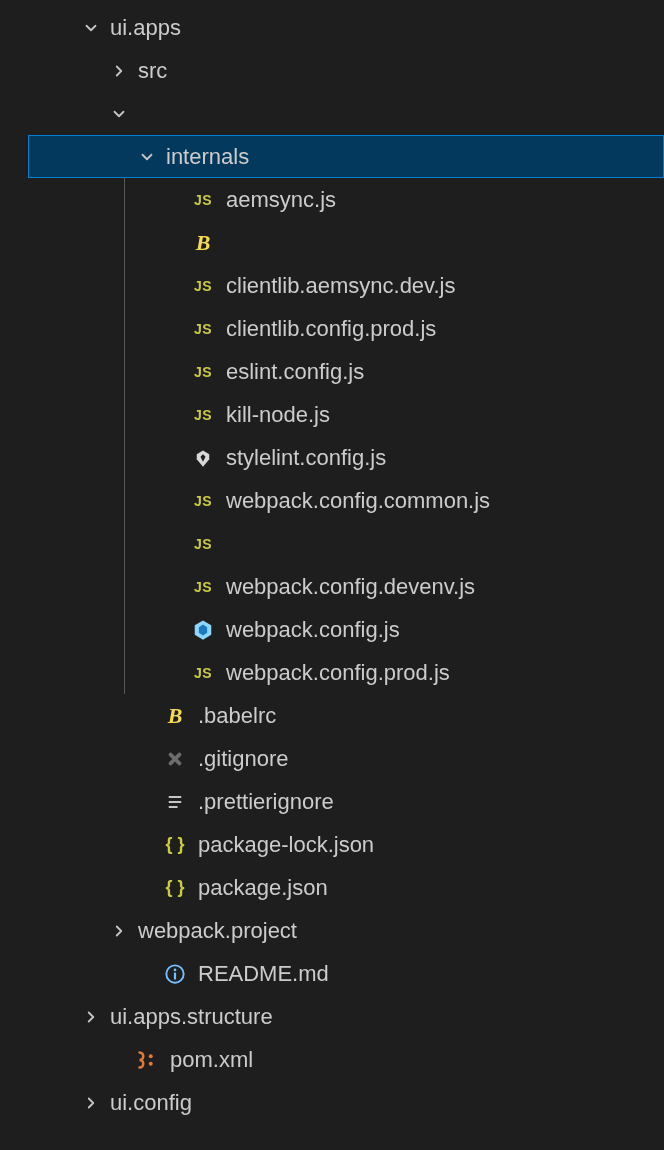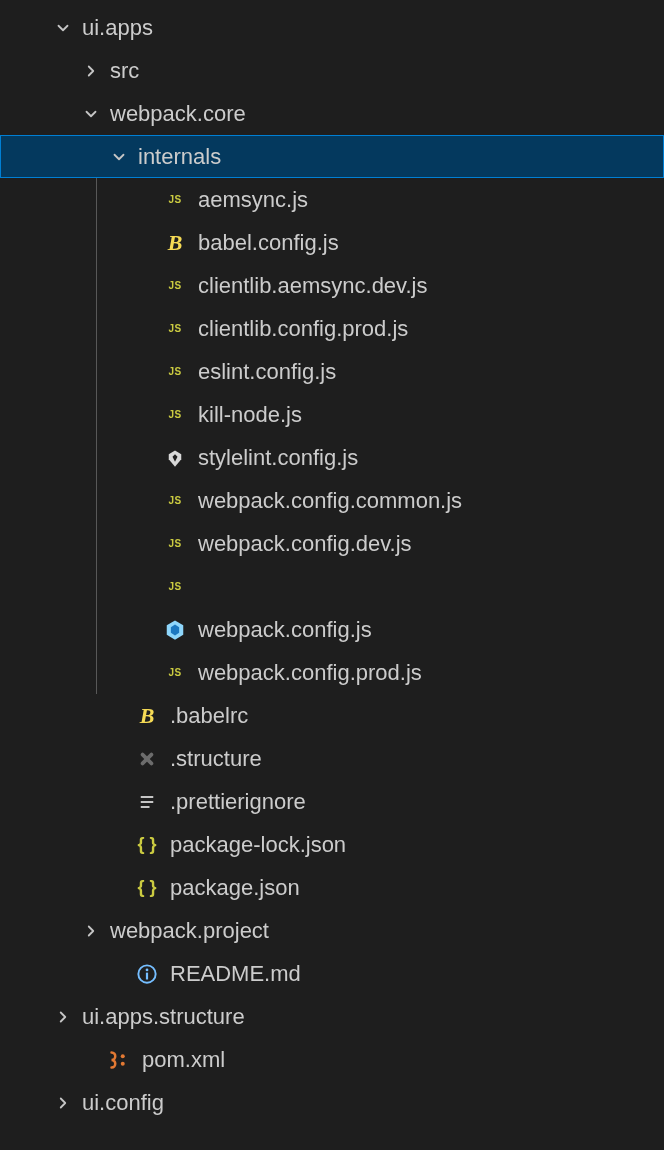--- a/index.html
+++ b/index.html
@@ -40,24 +40,24 @@
   .twisty.none { visibility: hidden; }
   .icon {
     width: 26px; height: 26px;
     display: inline-flex; align-items: center; justify-content: center;
     flex: 0 0 auto;
     margin-right: 10px;
     font-size: 16px;
     font-weight: 700;
   }
   .label { color: #cccccc; }
-  .rel { position: relative; }
+  .rel { position: relative; padding-left: 28px; }
 
   
-  .ic-js { color: #cbcb41; font-family: Arial, sans-serif; font-weight: 700; font-size: 10px; letter-spacing: 0.5px;}
+  .ic-js { color: #cbcb41; font-family: Arial, sans-serif; font-weight: 700; font-size: 14px; letter-spacing: 0.5px;}
   .ic-babel { color: #f5da55; font-style: italic; font-family: Georgia, serif; font-size: 22px; font-weight: 600;}
   .ic-json { color: #cbcb41; font-weight: 700; font-size: 18px;}
   .ic-info { color: #75beff; }
   .ic-xml { color: #e37933; }
   .ic-git { color: #6c6c6c; }
   .ic-lines { color: #c5c5c5; }
   .ic-stylelint { color: #d8d8d8; }
   .ic-webpack { color: #8ed6fb; }
 </style>
 </head>
@@ -85,21 +85,20 @@
       <span class="label">src</span>
     </div>
     <div class="row">
       <span class="indent" style="width: 78px;"></span>
       <span class="twisty">
         <svg width="18" height="18" viewBox="0 0 16 16">
           <path transform="rotate(0 8 8)" d="M4 6 L8 10 L12 6" stroke="#c5c5c5" stroke-width="1.6" fill="none" stroke-linecap="round" stroke-linejoin="round"></path>
         </svg>
       </span>
       <span style="width: 4px; display: inline-block;"></span>
-      <span class="label">webpack.core</span>
     </div>
     <div class="row selected">
       <span class="indent" style="width: 106px;"></span>
       <span class="twisty">
         <svg width="18" height="18" viewBox="0 0 16 16">
           <path transform="rotate(0 8 8)" d="M4 6 L8 10 L12 6" stroke="#c5c5c5" stroke-width="1.6" fill="none" stroke-linecap="round" stroke-linejoin="round"></path>
         </svg>
       </span>
       <span style="width: 4px; display: inline-block;"></span>
       <span class="label">internals</span>
@@ -109,21 +108,20 @@
       <span style="position: absolute; left: 96px; width: 1px; height: 43px; background: rgb(88, 88, 88);"></span>
       <span class="twisty none"></span>
       <span class="icon ic-js">JS</span>
       <span class="label">aemsync.js</span>
     </div>
     <div class="row" style="position: relative;">
       <span class="indent" style="width: 134px;"></span>
       <span style="position: absolute; left: 96px; width: 1px; height: 43px; background: rgb(88, 88, 88);"></span>
       <span class="twisty none"></span>
       <span class="icon ic-babel">B</span>
-      <span class="label">babel.config.js</span>
     </div>
     <div class="row" style="position: relative;">
       <span class="indent" style="width: 134px;"></span>
       <span style="position: absolute; left: 96px; width: 1px; height: 43px; background: rgb(88, 88, 88);"></span>
       <span class="twisty none"></span>
       <span class="icon ic-js">JS</span>
       <span class="label">clientlib.aemsync.dev.js</span>
     </div>
     <div class="row" style="position: relative;">
       <span class="indent" style="width: 134px;"></span>
@@ -163,27 +161,27 @@
       <span style="position: absolute; left: 96px; width: 1px; height: 43px; background: rgb(88, 88, 88);"></span>
       <span class="twisty none"></span>
       <span class="icon ic-js">JS</span>
       <span class="label">webpack.config.common.js</span>
     </div>
     <div class="row" style="position: relative;">
       <span class="indent" style="width: 134px;"></span>
       <span style="position: absolute; left: 96px; width: 1px; height: 43px; background: rgb(88, 88, 88);"></span>
       <span class="twisty none"></span>
       <span class="icon ic-js">JS</span>
-      <span class="label">webpack.config.dev.js</span>
-    </div>
-    <div class="row" style="position: relative;">
-      <span class="indent" style="width: 134px;"></span>
-      <span style="position: absolute; left: 96px; width: 1px; height: 43px; background: rgb(88, 88, 88);"></span>
-      <span class="twisty none"></span>
-      <span class="icon ic-js">JS</span>
+    </div>
+    <div class="row" style="position: relative;">
+      <span class="indent" style="width: 134px;"></span>
+      <span style="position: absolute; left: 96px; width: 1px; height: 43px; background: rgb(88, 88, 88);"></span>
+      <span class="twisty none"></span>
+      <span class="icon ic-js">JS</span>
+      <span class="label">webpack.config.devenv.js</span>
     </div>
     <div class="row" style="position: relative;">
       <span class="indent" style="width: 134px;"></span>
       <span style="position: absolute; left: 96px; width: 1px; height: 43px; background: rgb(88, 88, 88);"></span>
       <span class="twisty none"></span>
       <span class="icon ic-webpack">
         <svg width="22" height="22" viewBox="0 0 16 16">
           <path d="M8 1 L14 4.5 L14 11.5 L8 15 L2 11.5 L2 4.5 Z" fill="#8ed6fb"></path>
           <path d="M8 4 L11 6 L11 10 L8 12 L5 10 L5 6 Z" fill="#1c78c0"></path>
         </svg>
@@ -205,21 +203,21 @@
     </div>
     <div class="row">
       <span class="indent" style="width: 106px;"></span>
       <span class="twisty none"></span>
       <span class="icon ic-git">
         <svg width="20" height="20" viewBox="0 0 16 16">
           <rect x="1.5" y="6.5" width="13" height="3" rx="1.5" transform="rotate(45 8 8)" fill="#6c6c6c"></rect>
           <rect x="1.5" y="6.5" width="13" height="3" rx="1.5" transform="rotate(-45 8 8)" fill="#6c6c6c"></rect>
         </svg>
       </span>
-      <span class="label">.structure</span>
+      <span class="label">.gitignore</span>
     </div>
     <div class="row">
       <span class="indent" style="width: 106px;"></span>
       <span class="twisty none"></span>
       <span class="icon ic-lines">
         <svg width="20" height="20" viewBox="0 0 16 16">
           <line x1="3" y1="4" x2="13" y2="4" stroke="#c5c5c5" stroke-width="1.6"></line>
           <line x1="3" y1="8" x2="13" y2="8" stroke="#c5c5c5" stroke-width="1.6"></line>
           <line x1="3" y1="12" x2="10" y2="12" stroke="#c5c5c5" stroke-width="1.6"></line>
         </svg>

